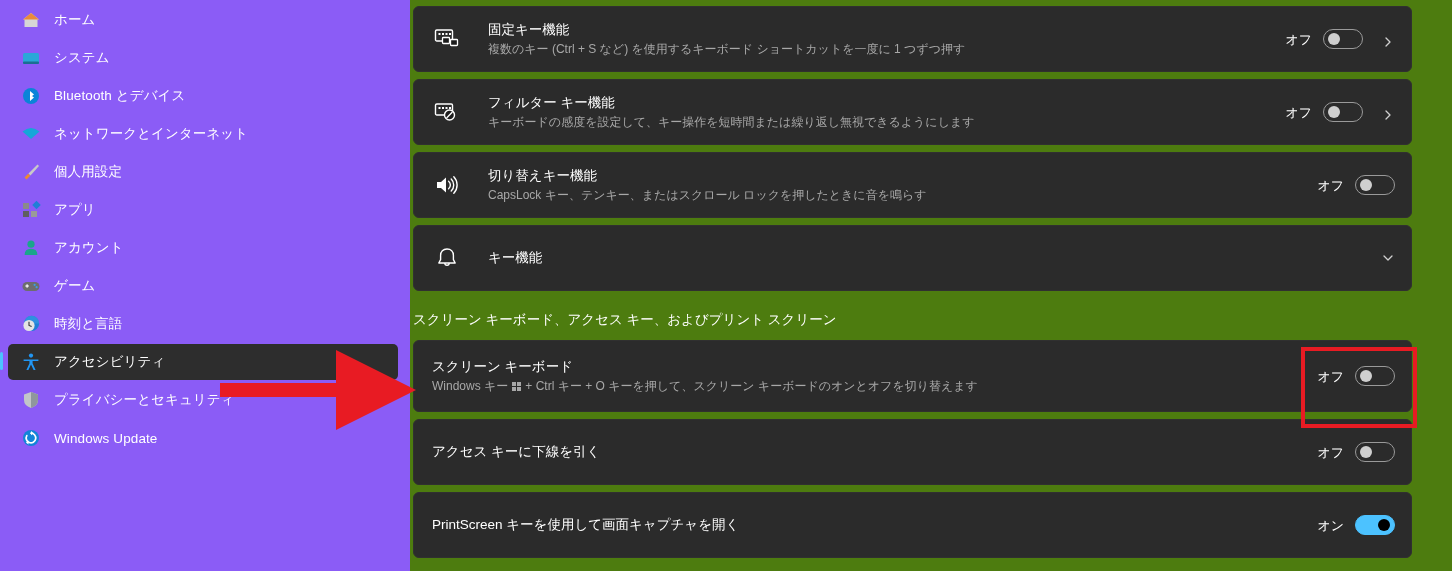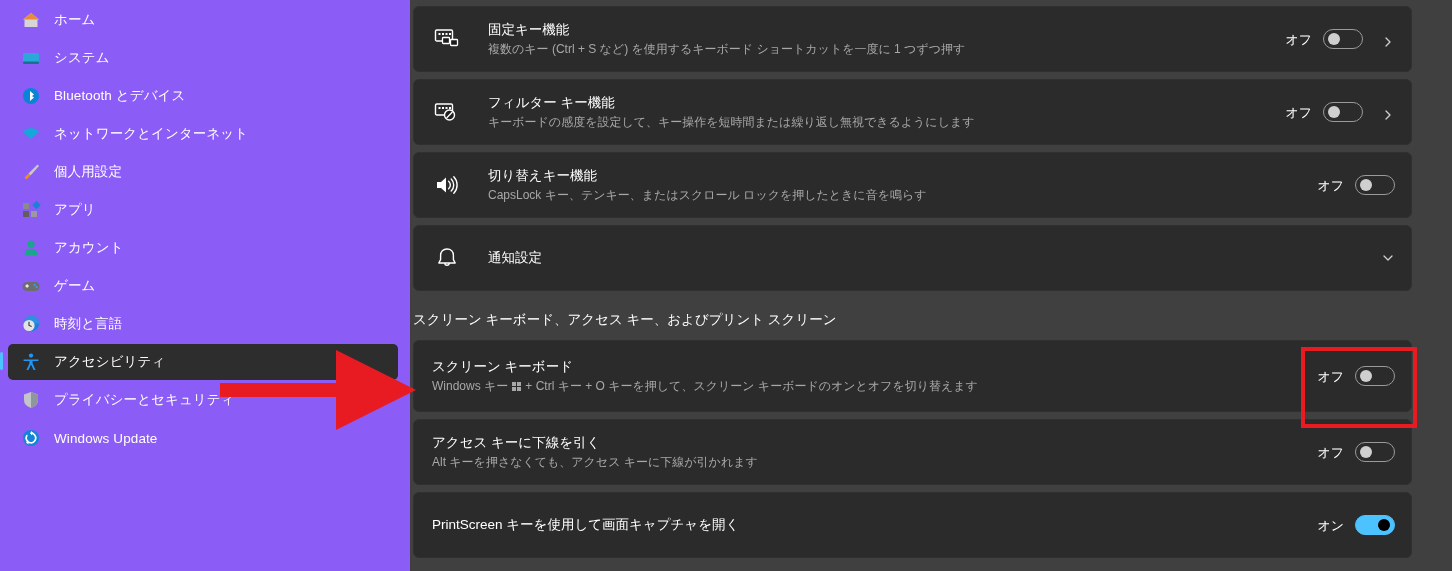--- a/index.html
+++ b/index.html
@@ -51,21 +51,21 @@
     letter-spacing: 0.1px;
     white-space: nowrap;
   }
 
   
   #main {
     flex: 1 1 auto;
     position: relative;
     height: 571px;
     padding-top: 6px;
-    background: #404040;
+    background: #4d7c0f;
   }
   .card {
     position: relative;
     background: #2b2b2b;
     border: 1px solid #303030;
     border-radius: 6px;
     margin: 0 40px 7px 3px;
     display: flex;
     align-items: center;
     padding: 0 16px 0 18px;
@@ -394,21 +394,21 @@
     </div>
 
     <div class="card">
       <span class="card-ico">
         <svg width="26" height="26" viewBox="0 0 26 26">
             <path d="M13 4 C9.1 4 6.6 6.6 6.6 10.4 L6.6 14.6 L4.8 18 L21.2 18 L19.4 14.6 L19.4 10.4 C19.4 6.6 16.9 4 13 4 Z" stroke="#ffffff" stroke-width="1.4" fill="none" stroke-linejoin="round"></path>
             <path d="M10.8 18 A2.2 2.2 0 0 0 15.2 18" stroke="#ffffff" stroke-width="1.4" fill="none"></path>
           </svg>
       </span>
       <div class="card-text">
-        <div class="card-title">通知設定</div>
+        <div class="card-title">キー機能</div>
       </div>
       <div class="card-right">
         <span class="chev down">
           <svg width="14" height="14" viewBox="0 0 14 14">
               <path d="M3 5 L7 9 L11 5" stroke="#d0d0d0" stroke-width="1.3" fill="none" stroke-linecap="round" stroke-linejoin="round"></path>
             </svg>
         </span>
       </div>
     </div>
 
@@ -432,21 +432,20 @@
         <span class="state-label">オフ</span>
         <span class="toggle">
             <span class="knob"></span>
           </span>
       </div>
     </div>
 
     <div class="card">
       <div class="card-text">
         <div class="card-title">アクセス キーに下線を引く</div>
-        <div class="card-desc">Alt キーを押さなくても、アクセス キーに下線が引かれます</div>
       </div>
       <div class="card-right">
         <span class="state-label">オフ</span>
         <span class="toggle">
             <span class="knob"></span>
           </span>
       </div>
     </div>
 
     <div class="card">

